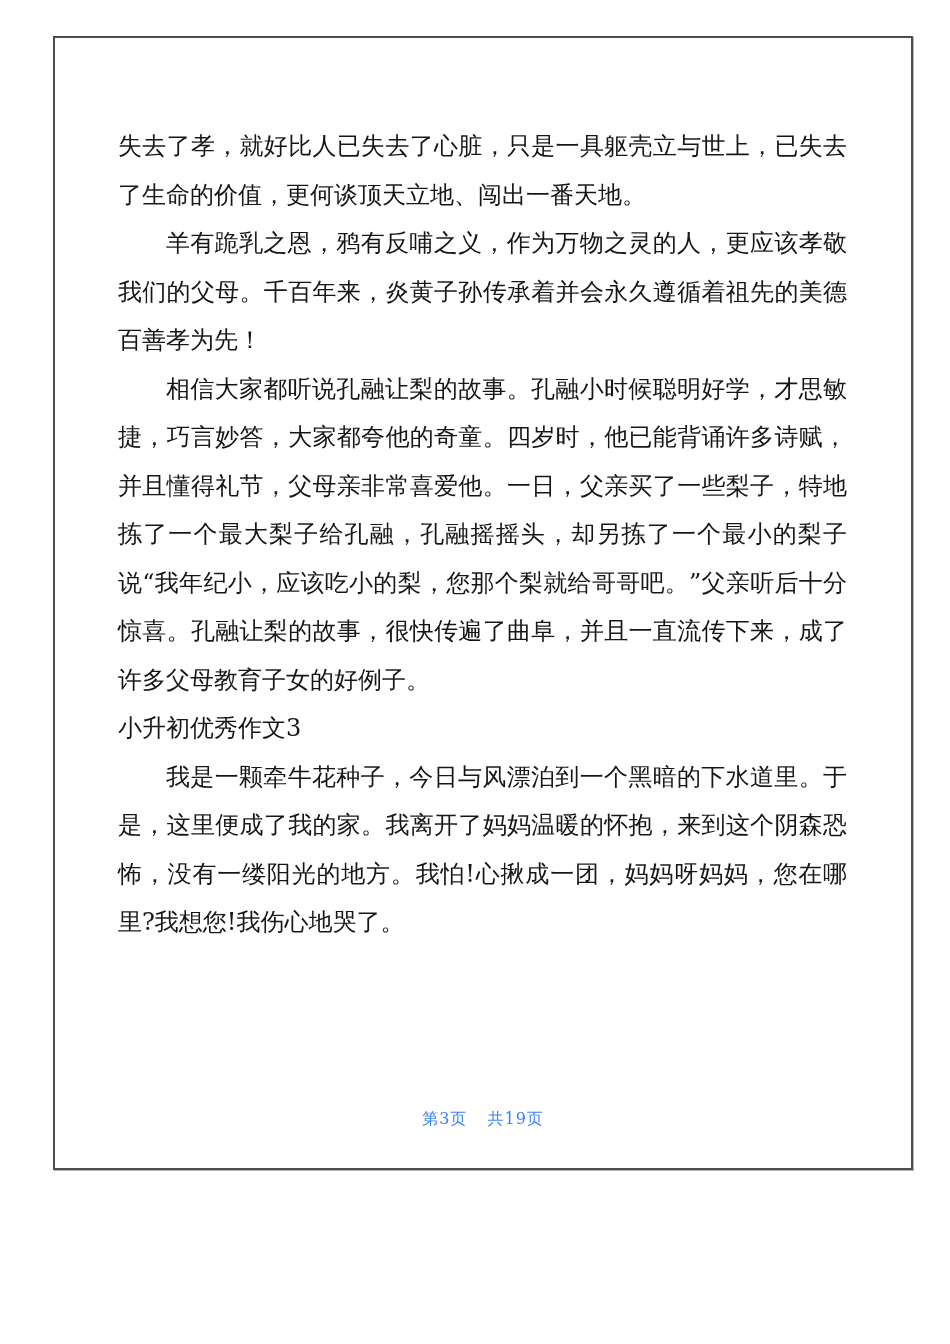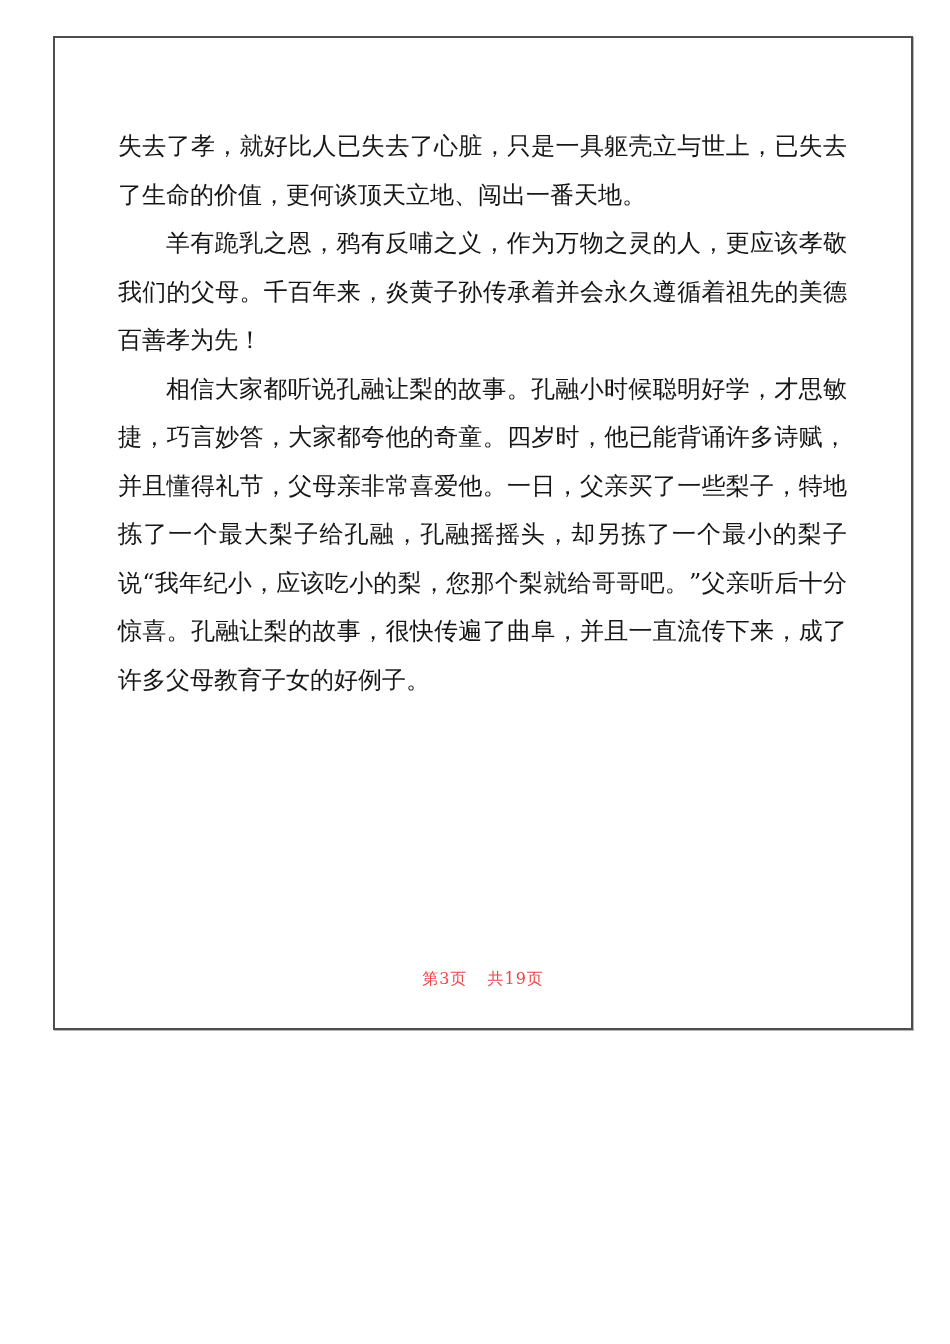--- a/index.html
+++ b/index.html
@@ -12,21 +12,21 @@
     height: 1344px;
     position: relative;
     font-family: "DejaVu Serif", "Liberation Serif", serif;
     overflow: hidden;
   }
   .page-border {
     position: absolute;
     left: 53px;
     top: 36px;
     width: 860px;
-    height: 994px;
+    height: 1134px;
     box-sizing: border-box;
     border: 2px solid #4d4d4d;
     box-shadow: 1px 1px 0 #b5b5b5;
     background: #ffffff;
   }
   .content {
     position: absolute;
     left: 63px;
     top: 84px;
     width: 729px;
@@ -44,34 +44,36 @@
   .para.indent {
     text-indent: 2em;
   }
   .footer {
     position: absolute;
     left: 0;
     right: 0;
     bottom: 38px;
     text-align: center;
     font-size: 16px;
-    color: #ef4444;
+    color: #3b82f6;
     letter-spacing: 1px;
   }
   .footer .pg + .pg {
     margin-left: 14px;
   }
 </style>
 </head>
 <body>
 
 <div class="page-border">
   <div class="content">
     <p class="para">失去了孝，就好比人已失去了心脏，只是一具躯壳立与世上，已失去了生命的价值，更何谈顶天立地、闯出一番天地。</p>
     <p class="para indent">羊有跪乳之恩，鸦有反哺之义，作为万物之灵的人，更应该孝敬我们的父母。千百年来，炎黄子孙传承着并会永久遵循着祖先的美德百善孝为先！</p>
     <p class="para indent">相信大家都听说孔融让梨的故事。孔融小时候聪明好学，才思敏捷，巧言妙答，大家都夸他的奇童。四岁时，他已能背诵许多诗赋，并且懂得礼节，父母亲非常喜爱他。一日，父亲买了一些梨子，特地拣了一个最大梨子给孔融，孔融摇摇头，却另拣了一个最小的梨子说“我年纪小，应该吃小的梨，您那个梨就给哥哥吧。”父亲听后十分惊喜。孔融让梨的故事，很快传遍了曲阜，并且一直流传下来，成了许多父母教育子女的好例子。</p>
+    <p class="para">小升初优秀作文3</p>
+    <p class="para indent">我是一颗牵牛花种子，今日与风漂泊到一个黑暗的下水道里。于是，这里便成了我的家。我离开了妈妈温暖的怀抱，来到这个阴森恐怖，没有一缕阳光的地方。我怕!心揪成一团，妈妈呀妈妈，您在哪里?我想您!我伤心地哭了。</p>
   </div>
 
   <div class="footer">
     <span class="pg">第3页</span>
     <span class="pg">共19页</span>
   </div>
 </div>
 
 </body></html>

